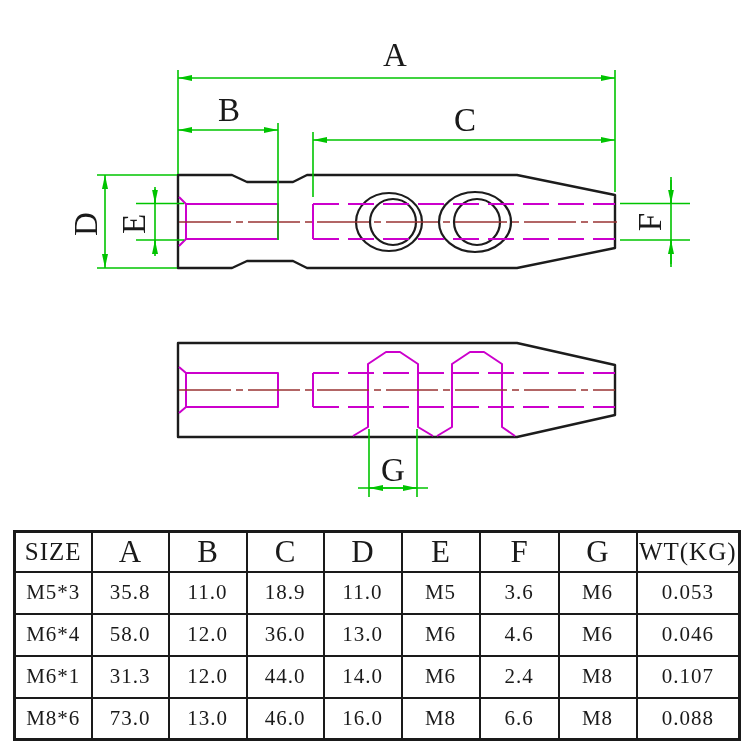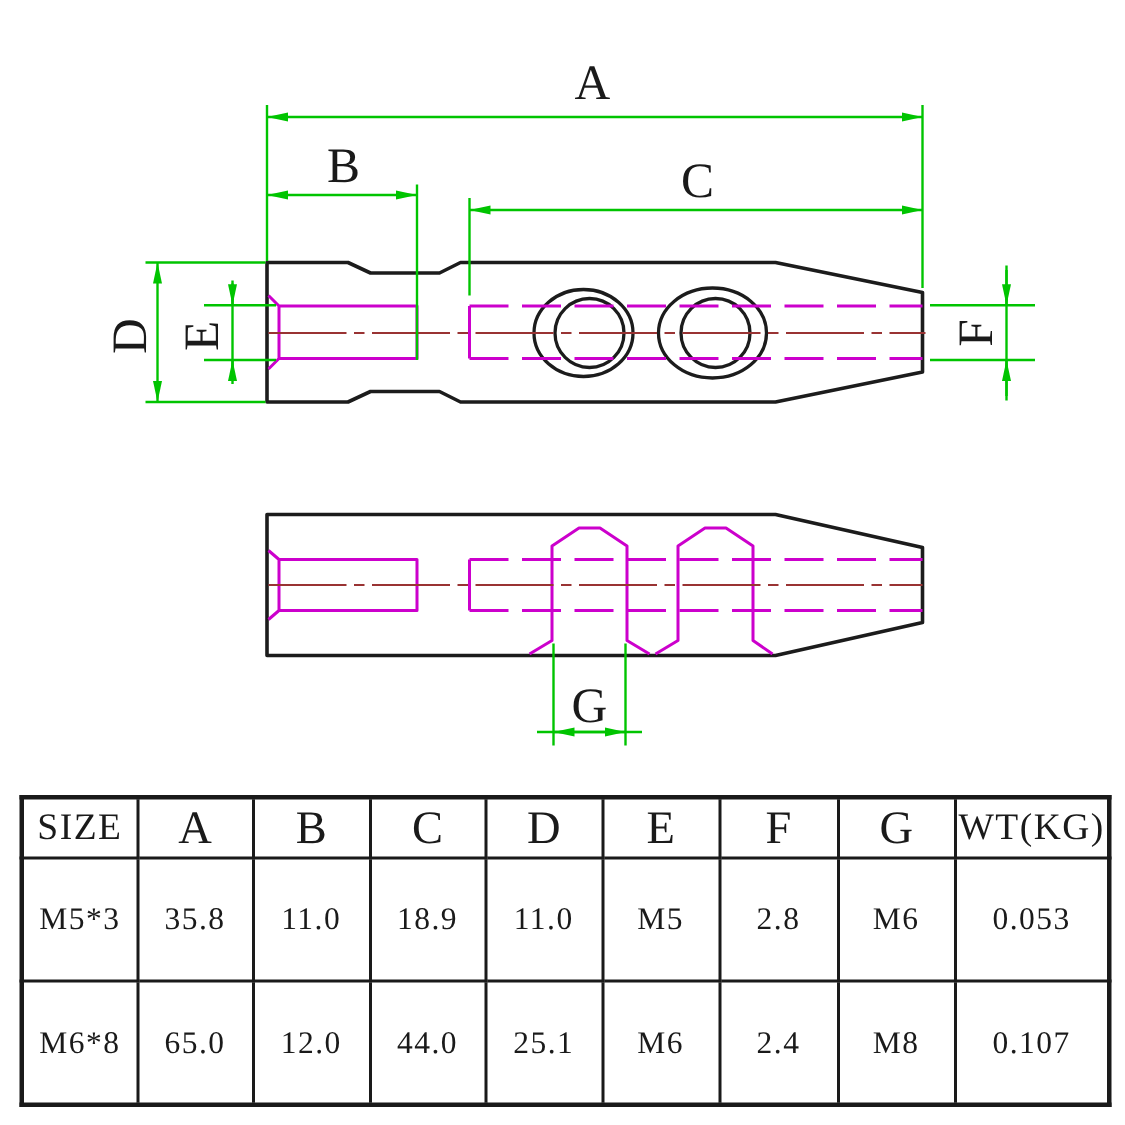--- a/index.html
+++ b/index.html
@@ -152,29 +152,51 @@
     </tr>
   </thead>
   <tbody>
       <tr>
         <td>M5*3</td>
         <td>35.8</td>
         <td>11.0</td>
         <td>18.9</td>
         <td>11.0</td>
         <td>M5</td>
-        <td>2.8</td>
+        <td>3.6</td>
         <td>M6</td>
         <td>0.053</td>
       </tr>
       <tr>
-        <td>M6*8</td>
-        <td>65.0</td>
+        <td>M6*4</td>
+        <td>58.0</td>
+        <td>12.0</td>
+        <td>36.0</td>
+        <td>13.0</td>
+        <td>M6</td>
+        <td>4.6</td>
+        <td>M6</td>
+        <td>0.046</td>
+      </tr>
+      <tr>
+        <td>M6*1</td>
+        <td>31.3</td>
         <td>12.0</td>
         <td>44.0</td>
-        <td>25.1</td>
+        <td>14.0</td>
         <td>M6</td>
         <td>2.4</td>
         <td>M8</td>
         <td>0.107</td>
       </tr>
+      <tr>
+        <td>M8*6</td>
+        <td>73.0</td>
+        <td>13.0</td>
+        <td>46.0</td>
+        <td>16.0</td>
+        <td>M8</td>
+        <td>6.6</td>
+        <td>M8</td>
+        <td>0.088</td>
+      </tr>
     </tbody>
 </table>
 
 </body></html>

